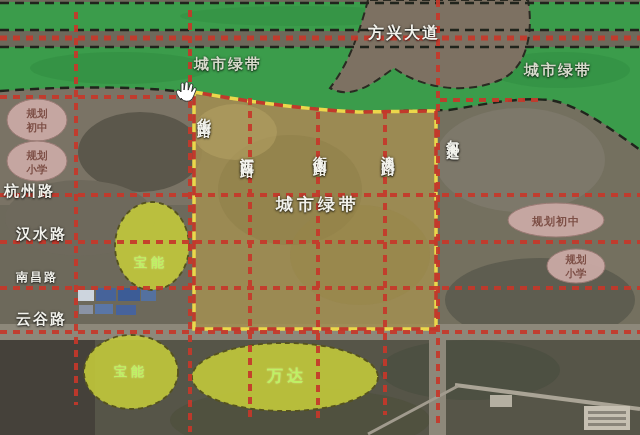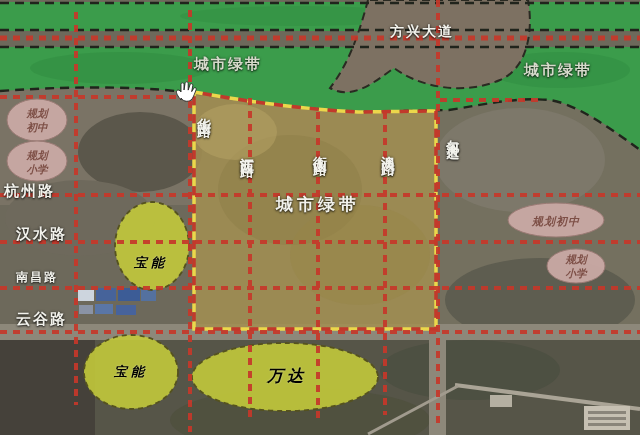--- a/index.html
+++ b/index.html
@@ -9,28 +9,28 @@
     font-family:"Liberation Sans","DejaVu Sans",sans-serif;
   }
   .layer{position:absolute;left:0;top:0;}
   .lbl{
     position:absolute;font-weight:bold;color:#f2f2ec;
     text-shadow:0 1px 2px rgba(0,0,0,.75),0 0 3px rgba(0,0,0,.45);
     white-space:nowrap;line-height:1.1;
   }
   .lbl-v{writing-mode:vertical-rl;}
   .lbl-zone{
-    color:#000000;text-shadow:0 0 2px rgba(255,255,255,.45);
+    color:#bef264;text-shadow:0 0 2px rgba(255,255,255,.45);
   }
   .lbl-school{
     color:#7d4f46;text-shadow:none;font-weight:bold;font-size:10.5px;
     text-align:center;line-height:1.3;
   }
   .wrap2{white-space:normal;width:26px;word-break:break-all;}
-  .cc{transform:translateX(-50%);font-style:italic;}
+  .cc{transform:translateX(-50%);}
 </style>
 </head>
 <body>
 
 <div class="stage">
 
   <svg class="layer" width="640" height="435" viewBox="0 0 640 435">
 
     <g>
       <rect x="0" y="0" width="640" height="435" fill="#6d695b"></rect>
@@ -124,21 +124,21 @@
       <ellipse cx="37" cy="161" rx="30" ry="20"></ellipse>
       <ellipse cx="556" cy="220" rx="48" ry="17"></ellipse>
       <ellipse cx="576" cy="266" rx="29" ry="17"></ellipse>
     </g>
 
     <path d="M181,100 c-3,-3.5 -5.5,-7.5 -4.2,-9.3 c1.1,-1.5 3.2,-0.4 4.2,1.2 l0,-7.4 c0,-2.2 3,-2.2 3,0 l0,5.5 l1.1,-6.8 c0.3,-2 3.1,-1.7 3.1,0.3 l0,6.6 l1.8,-5.3 c0.7,-1.9 3.1,-1.1 2.8,0.9 l-1.1,5.9 l2,-3.2 c1,-1.6 3.1,-0.4 2.4,1.3 c-1.1,3 -2.5,6.9 -3.9,9 c-2.3,3.7 -9,3.3 -11.2,-0.7 z" fill="#fff" stroke="#222" stroke-width="0.9"></path>
   </svg>
 
   <div class="lbl" style="left:194px;top:56px;font-size:15px;letter-spacing:2px;color:#d6dacb;">城市绿带</div>
   <div class="lbl" style="left:524px;top:62px;font-size:15px;letter-spacing:2px;color:#d6dacb;">城市绿带</div>
-  <div class="lbl" style="left:368px;top:24px;font-size:14px;letter-spacing:2px;margin-left:22px;">方兴大道</div>
+  <div class="lbl" style="left:368px;top:24px;font-size:16px;letter-spacing:2px;">方兴大道</div>
   <div class="lbl" style="left:276px;top:196px;font-size:17px;letter-spacing:4px;">城市绿带</div>
 
   <div class="lbl" style="left:4px;top:183px;font-size:15px;letter-spacing:2px;">杭州路</div>
   <div class="lbl" style="left:16px;top:226px;font-size:15px;letter-spacing:2px;">汉水路</div>
   <div class="lbl" style="left:16px;top:271px;font-size:12px;letter-spacing:2px;text-align:center;">南昌路</div>
   <div class="lbl" style="left:16px;top:311px;font-size:15px;letter-spacing:2px;">云谷路</div>
 
   <div class="lbl lbl-v" style="left:196px;top:107px;font-size:14px;letter-spacing:3px;">华山路</div>
   <div class="lbl lbl-v" style="left:239px;top:147px;font-size:14px;letter-spacing:3px;">江西路</div>
   <div class="lbl lbl-v" style="left:312px;top:145px;font-size:14px;letter-spacing:3px;">衡山路</div>

